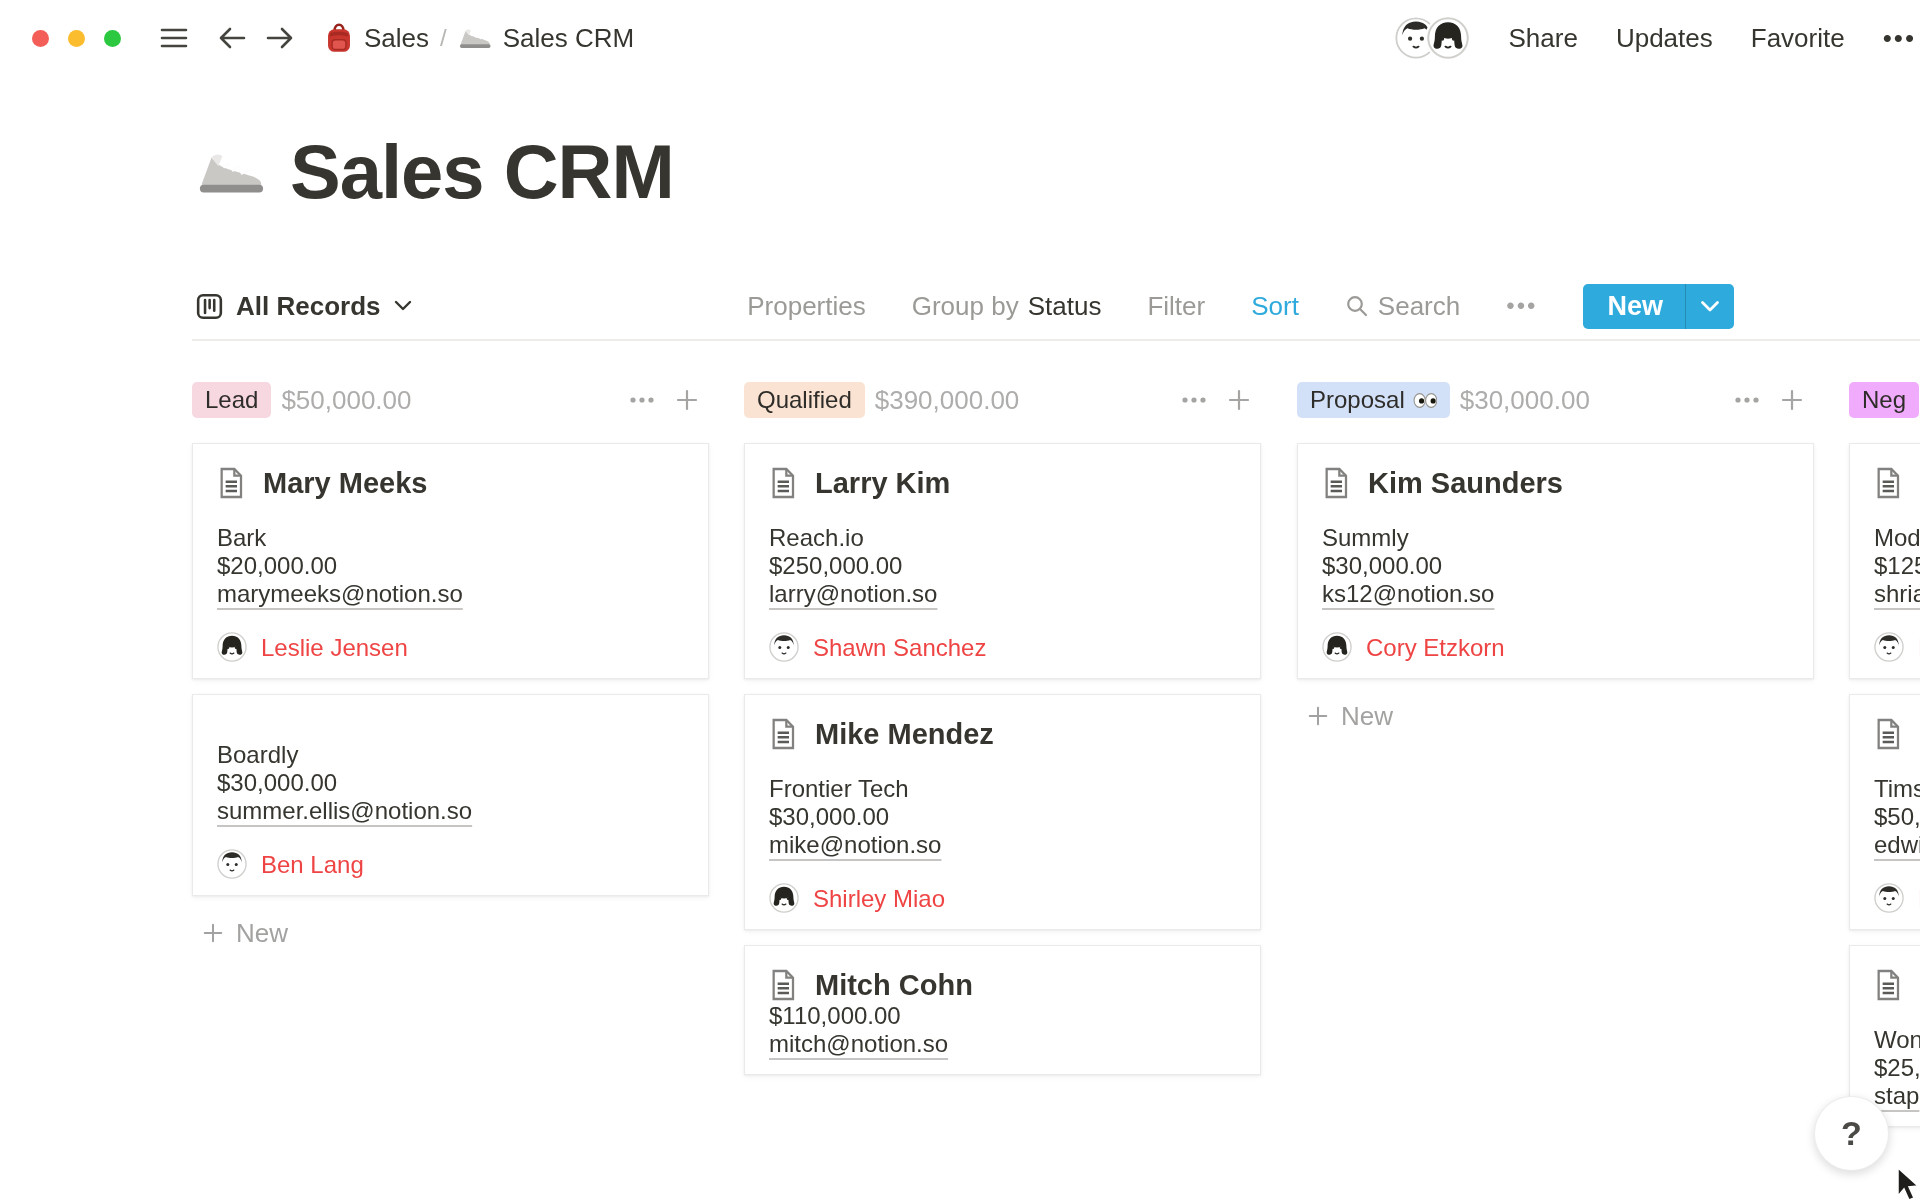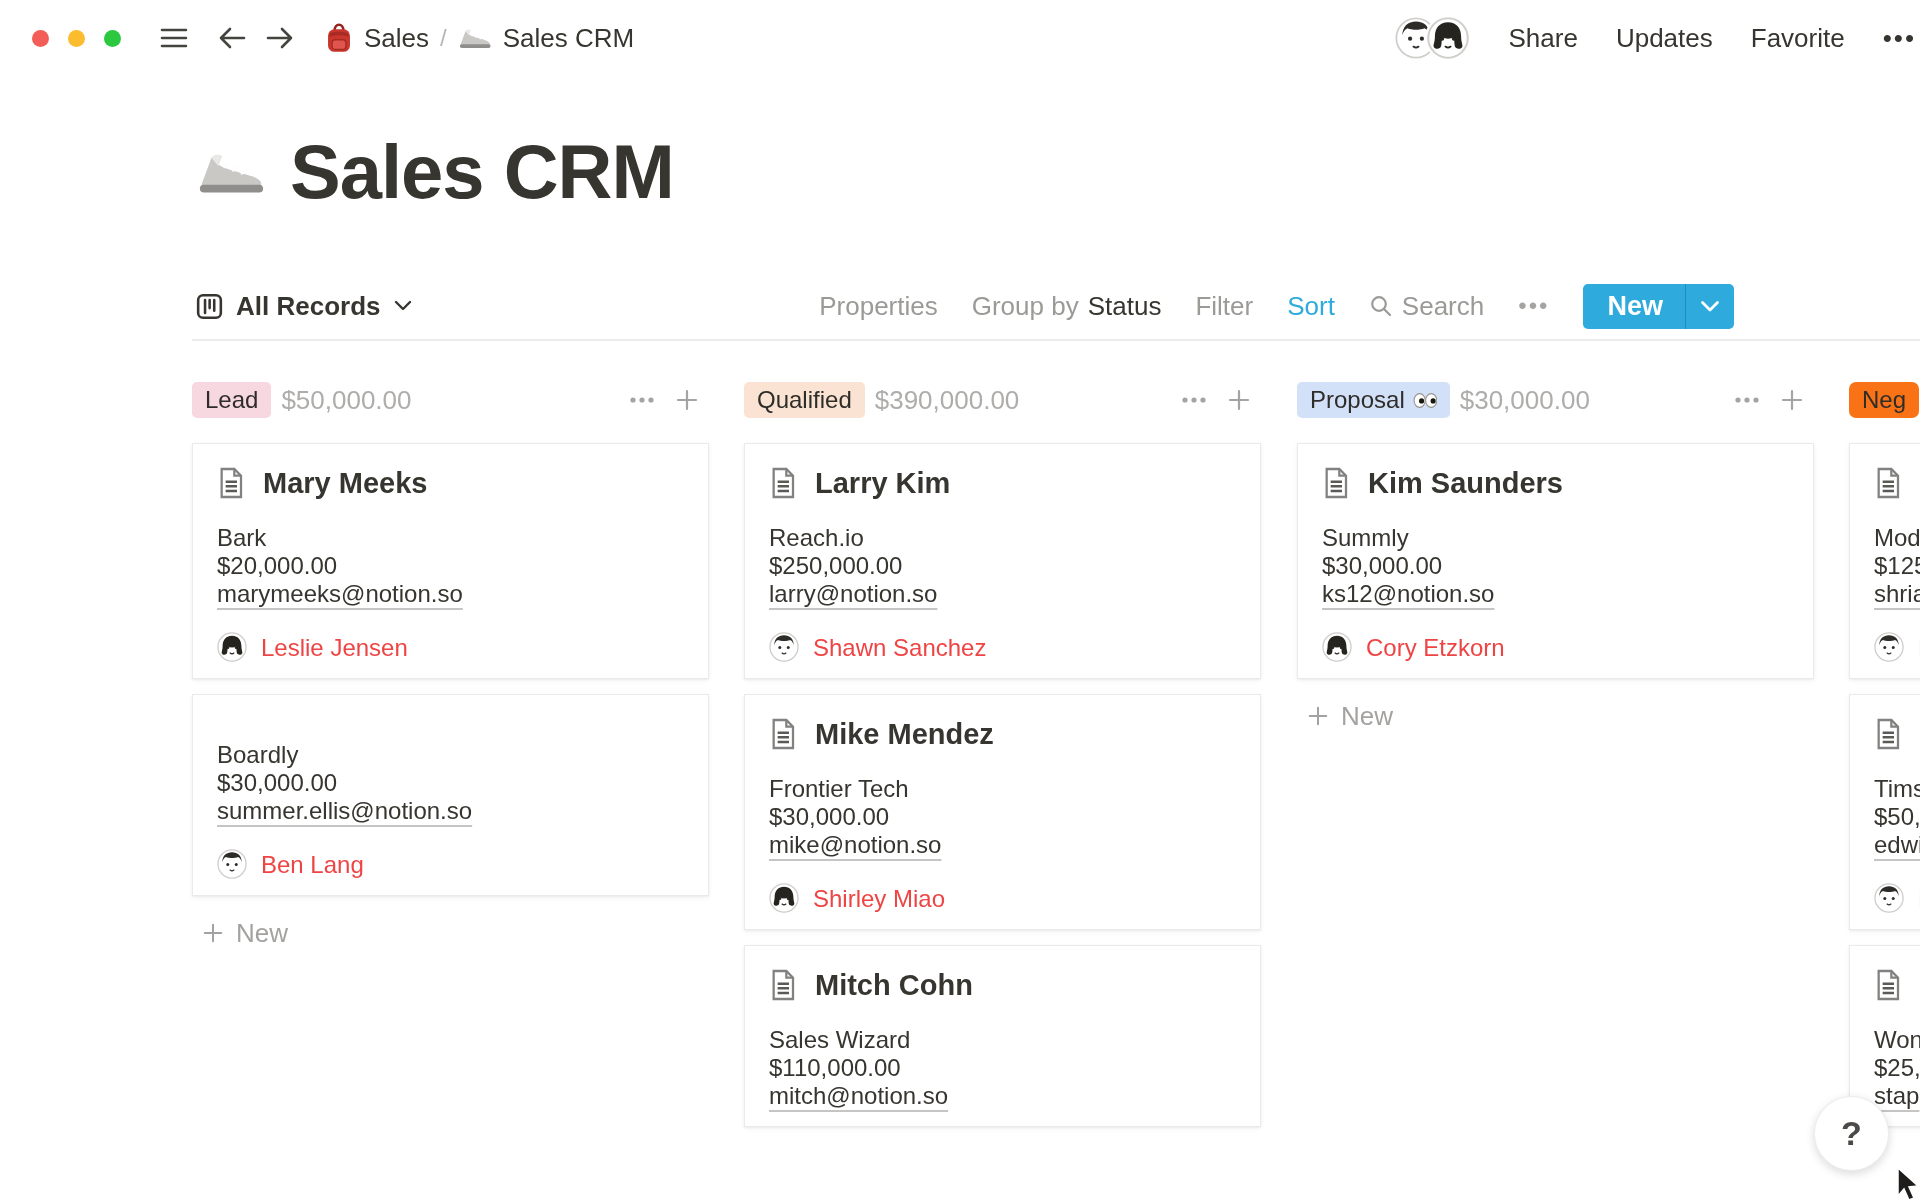--- a/index.html
+++ b/index.html
@@ -27,21 +27,21 @@
   .tb-text{color:#37352F;font-size:26px;background:none;border:none;cursor:pointer;padding:0;font-family:inherit;}
   .tb-more{font-size:26px;letter-spacing:2px;color:#37352F;}
 
   
   .title-row{position:absolute;left:196px;top:128px;display:flex;align-items:center;gap:24px;}
   .title-row h1{margin:0;font-size:76px;font-weight:700;letter-spacing:-1px;color:#37352F;}
 
   
   .toolbar{position:absolute;left:196px;right:214px;top:280px;height:52px;display:flex;align-items:center;}
   .view-switch{display:flex;align-items:center;gap:13px;font-size:26px;font-weight:700;cursor:pointer;background:none;border:none;padding:0;font-family:inherit;color:#37352F;}
-  .toolbar-right{margin-left:auto;display:flex;align-items:center;gap:34px;font-size:26px;color:#9B9A97;}
+  .toolbar-right{margin-left:auto;display:flex;align-items:center;gap:46px;font-size:26px;color:#9B9A97;}
   .tbar-item{background:none;border:none;font:inherit;color:#9B9A97;cursor:pointer;padding:0;display:flex;align-items:center;gap:9px;}
   .groupby .val{color:#37352F;font-weight:500;}
   .sort{color:#2EAADC;}
   .tbar-more{letter-spacing:2px;color:#A5A4A2;font-size:24px;}
   .new-btn{display:flex;align-items:stretch;height:45px;background:#2EAADC;border:none;border-radius:5px;cursor:pointer;padding:0;overflow:hidden;}
   .new-btn .lbl{color:#fff;font-size:27px;font-weight:600;font-family:inherit;display:flex;align-items:center;padding:0 22px 0 24px;}
   .new-btn .split{width:1px;background:rgba(0,0,0,0.18);}
   .new-btn .chev{display:flex;align-items:center;padding:0 14px;}
 
   .rule{position:absolute;left:192px;right:0;top:339px;height:2px;background:#EDECEA;}
@@ -338,21 +338,20 @@
         </div>
     </article>
 
     <article class="card">
       <div class="card-title">
           <svg width="28" height="32" viewBox="0 0 20 24">
             <use href="#doc-ic"></use>
           </svg>
           <span>Mitch Cohn</span>
         </div>
-      <div class="card-line first">Sales Wizard</div>
       <div class="card-line">$110,000.00</div>
       <div class="card-line"><span class="email">mitch@notion.so</span></div>
     </article>
   </section>
 
   <section class="col c2">
     <div class="col-header">
       <span class="badge" style="background: rgb(211, 225, 248);">
         <span>Proposal</span>
         <svg width="24" height="15" viewBox="0 0 22 14">
@@ -397,21 +396,21 @@
     <button class="add-new">
       <svg width="22" height="22" viewBox="0 0 24 24">
           <path d="M12 3v18M3 12h18" stroke="#A3A2A0" stroke-width="2.2" stroke-linecap="round"></path>
         </svg>
       <span>New</span>
     </button>
   </section>
 
   <section class="col c3">
     <div class="col-header">
-      <span class="badge" style="background: #f97316; border-radius: 7px;">
+      <span class="badge" style="background: #f0abfc;">
           <span>Neg</span>
         </span>
     </div>
 
     <article class="card">
       <div class="card-title">
           <svg width="28" height="32" viewBox="0 0 20 24">
             <use href="#doc-ic"></use>
           </svg>
         </div>

